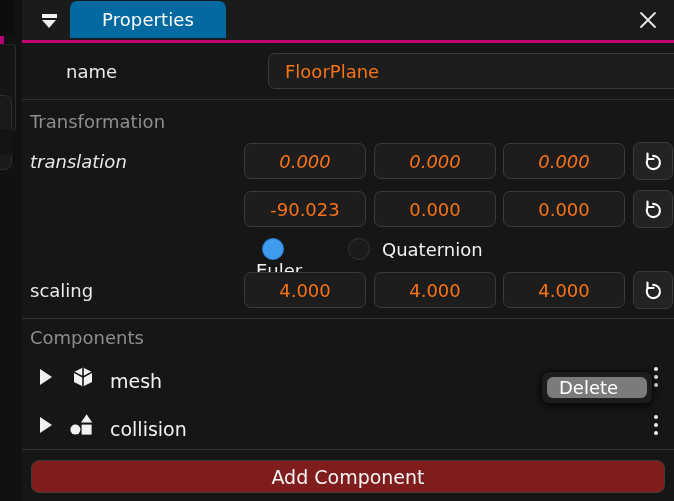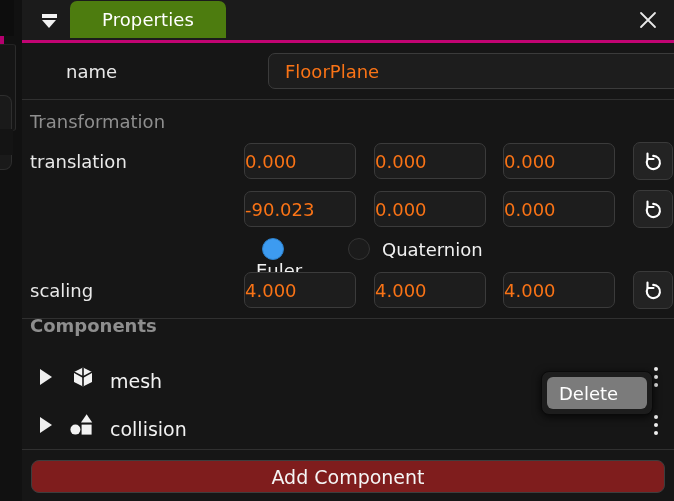--- a/index.html
+++ b/index.html
@@ -95,21 +95,21 @@
     width: 0; height: 0;
     border-left: 7px solid transparent;
     border-right: 7px solid transparent;
     border-top: 8px solid #f2f2f2;
   }
   .tab-active {
     position: absolute;
     left: 48px; top: 1px;
     height: 37px;
     min-width: 156px;
-    background: #4d7c0f;
+    background: #0369a1;
     border-top-left-radius: 7px;
     border-top-right-radius: 7px;
     display: flex;
     align-items: center;
     justify-content: center;
     padding: 0 18px;
     box-sizing: border-box;
     cursor: pointer;
   }
   .tab-active span {
@@ -184,22 +184,23 @@
     cursor: text;
   }
   .field.name-field {
     left: 210px;
     width: 432px;
     height: 36px;
     padding-left: 16px;
     justify-content: flex-start;
   }
   .field.num {
-    width: 112px;
+    width: 122px;
     height: 36px;
+    justify-content: center;
   }
   .field.num.c1 { left: 222px; }
   .field.num.c2 { left: 352px; }
   .field.num.c3 { left: 481px; }
 
   .reset-btn {
     position: absolute;
     left: 611px;
     width: 40px; height: 38px;
     background: #232323;
@@ -300,21 +301,21 @@
     width: 112px;
     background: #1d1d1d;
     border: 1px solid #0a0a0a;
     border-radius: 8px;
     padding: 5px;
     box-sizing: border-box;
     box-shadow: 0 2px 8px rgba(0,0,0,0.75);
     z-index: 40;
   }
   .ctx-item {
-    height: 32px;
+    height: 21px;
     border-radius: 6px;
     display: flex;
     align-items: center;
     padding-left: 12px;
     color: #ffffff;
     font-size: 18px;
     background: #7b7b7b;
     cursor: pointer;
     box-sizing: border-box;
   }
@@ -372,21 +373,21 @@
       <div class="row-label">name</div>
       <div class="field name-field">
         <span>FloorPlane</span>
       </div>
     </div>
 
     <div class="divider" style="top:56px;"></div>
 
     <div class="section-label" style="top:68px;">Transformation</div>
 
-    <div class="row" style="top:100px;height:36px;">
+    <div class="row" style="top:100px;height:36px;font-style:italic;">
       <div class="row-label">translation</div>
       <div class="field num c1">
         <span>0.000</span>
       </div>
       <div class="field num c2">
         <span>0.000</span>
       </div>
       <div class="field num c3">
         <span>0.000</span>
       </div>
@@ -439,21 +440,21 @@
       <div class="reset-btn" style="top:-1px;">
         <svg width="24" height="24" viewBox="0 0 24 24">
           <path d="M6.5 4.5 L6.5 10 L12.5 10" stroke="#ffffff" stroke-width="2.1" fill="none" stroke-linecap="round" stroke-linejoin="round"></path>
           <path d="M6.6 10.3 A6.6 6.6 0 1 0 12.2 6.9" stroke="#ffffff" stroke-width="2.1" fill="none" stroke-linecap="round"></path>
         </svg>
       </div>
     </div>
 
     <div class="divider" style="top:275px;"></div>
 
-    <div class="section-label" style="top:272px;font-weight:bold;">Components</div>
+    <div class="section-label" style="top:284px;">Components</div>
 
     <div class="comp-row" style="top:312px;">
       <span class="comp-arrow"></span>
       <span class="comp-icon">
         <svg width="24" height="24" viewBox="0 0 24 24">
           <path d="M12 2.6 L21 7.1 L21 16.9 L12 21.4 L3 16.9 L3 7.1 Z" fill="#f2f2f2"></path>
           <path d="M12 2.6 L12 12 L3 7.1" stroke="#161616" stroke-width="1.6" fill="none" stroke-linejoin="round"></path>
           <path d="M12 12 L21 7.1" stroke="#161616" stroke-width="1.6" fill="none"></path>
           <path d="M12 12 L12 21.4" stroke="#161616" stroke-width="1.6" fill="none"></path>
         </svg>

